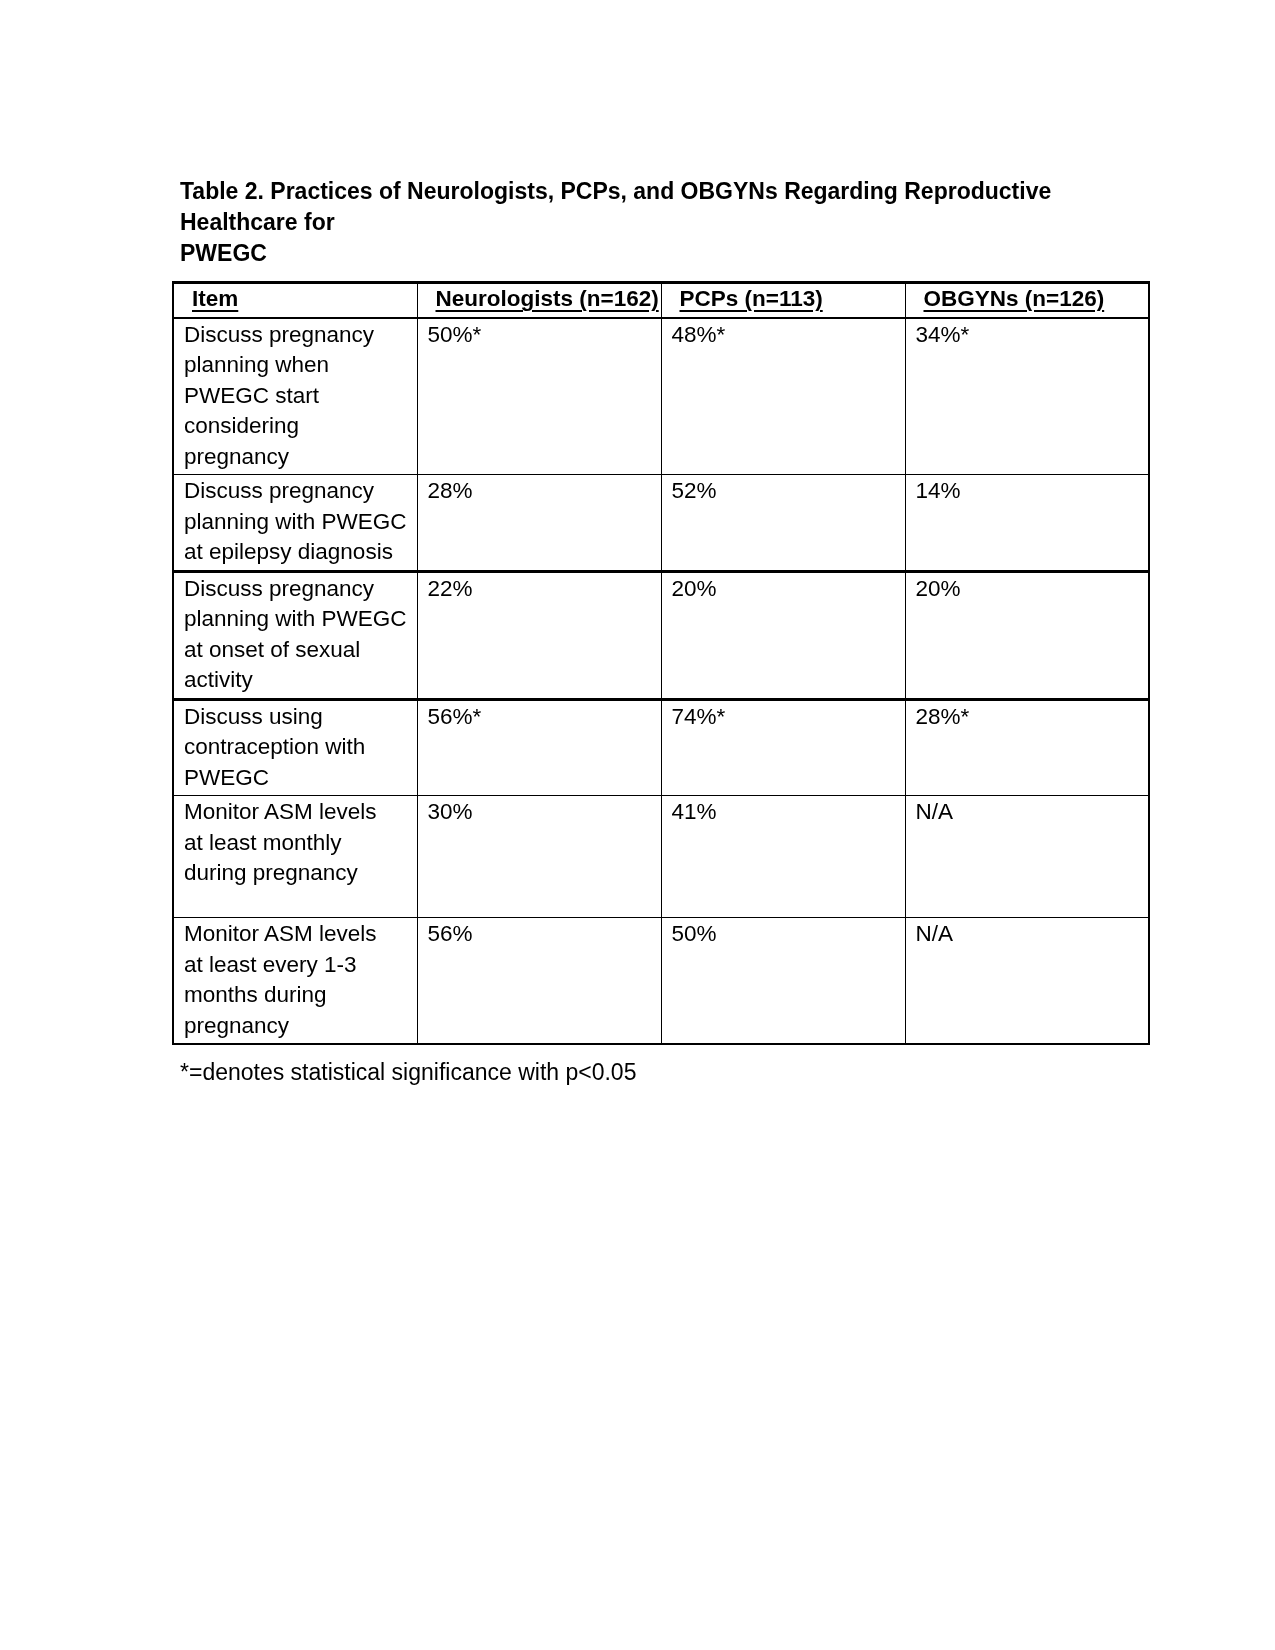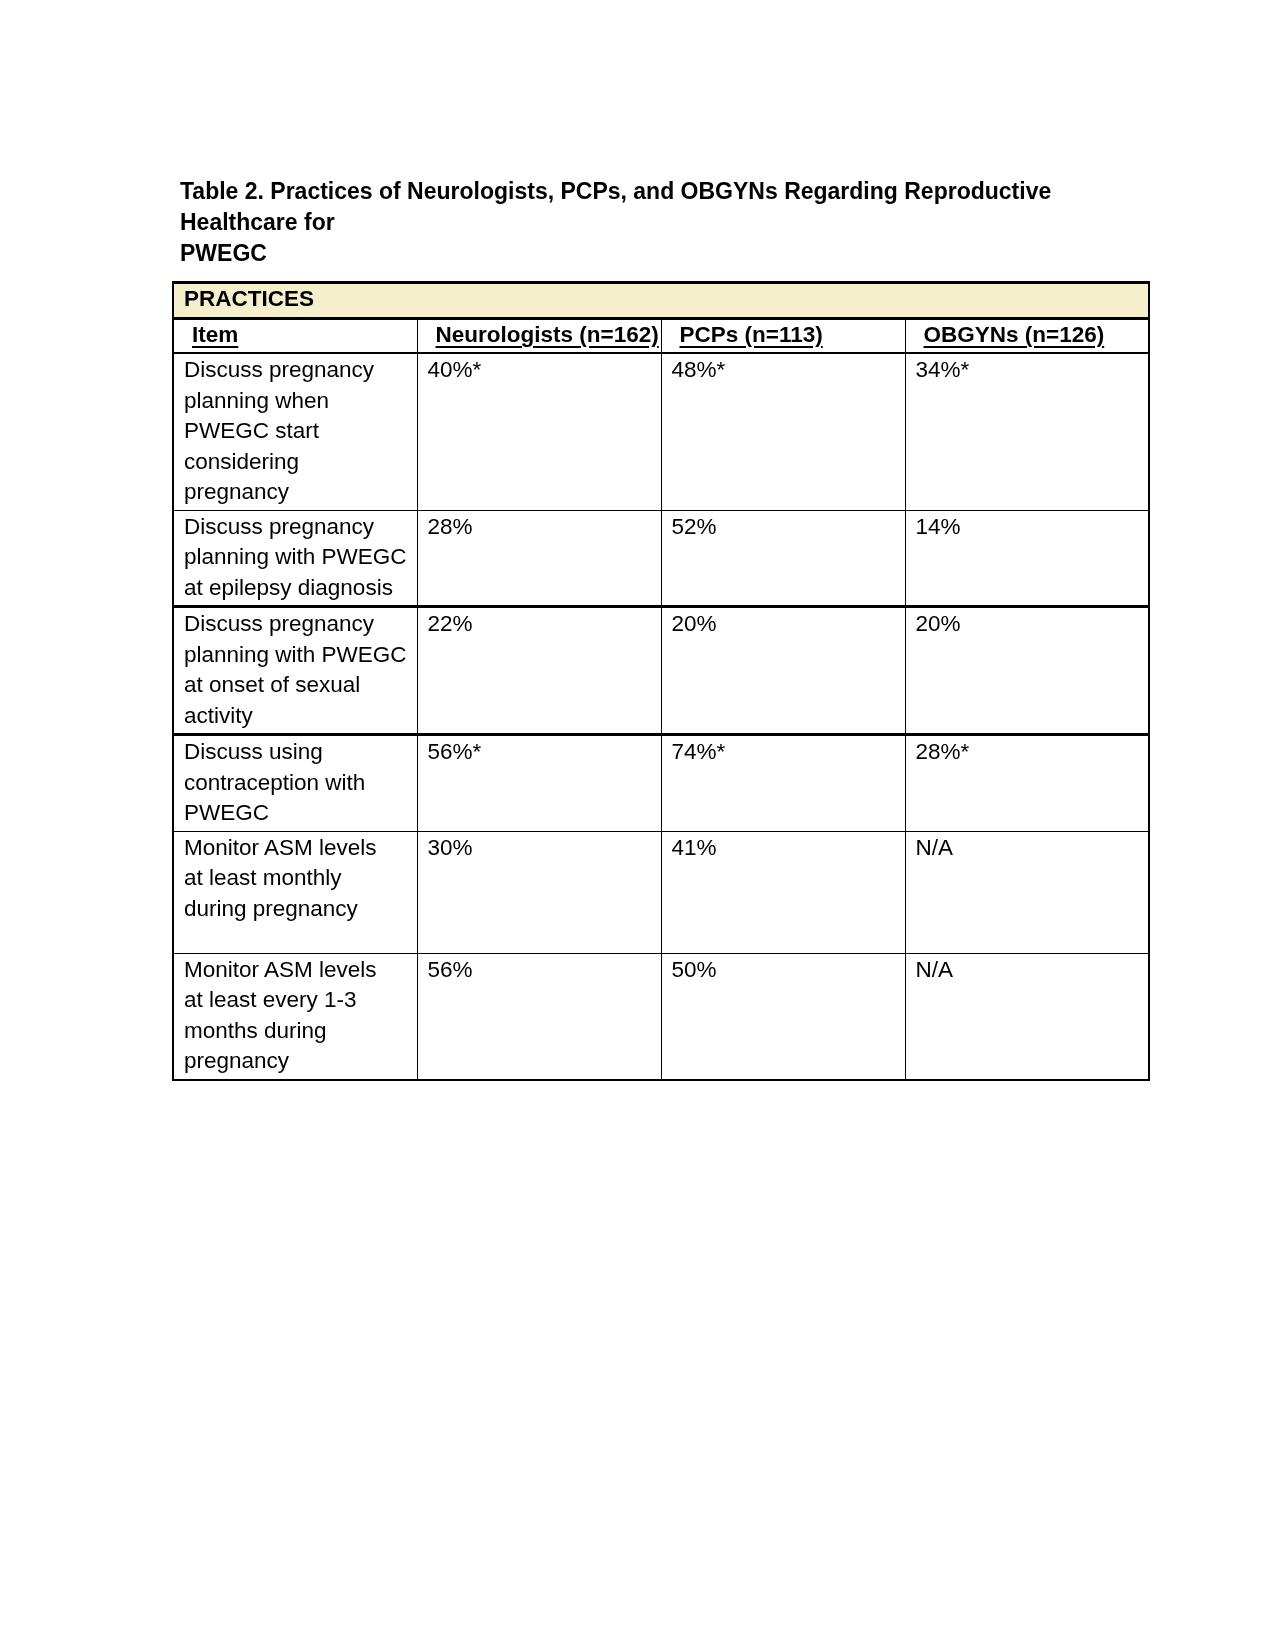--- a/index.html
+++ b/index.html
@@ -88,23 +88,20 @@
 PWEGC</div>
 
     <table class="practices">
       <colgroup>
         <col class="c">
           <col class="c">
           <col class="c">
           <col class="c">
       </colgroup>
       <thead>
-        <tr class="section-row">
-          <td colspan="4" class="section-header">PRACTICES</td>
-        </tr>
         <tr class="header-row">
           <th>
             <span class="colhead-text">Item</span>
           </th>
           <th>
             <span class="colhead-text">Neurologists (n=162)</span>
           </th>
           <th>
             <span class="colhead-text">PCPs (n=113)</span>
           </th>
@@ -113,21 +110,21 @@
           </th>
         </tr>
       </thead>
       <tbody>
           <tr>
             <td>Discuss pregnancy
 planning when
 PWEGC start
 considering
 pregnancy</td>
-            <td>40%*</td>
+            <td>50%*</td>
             <td>48%*</td>
             <td>34%*</td>
           </tr>
           <tr>
             <td>Discuss pregnancy
 planning with PWEGC
 at epilepsy diagnosis</td>
             <td>28%</td>
             <td>52%</td>
             <td>14%</td>
@@ -162,15 +159,16 @@
 at least every 1-3
 months during
 pregnancy</td>
             <td>56%</td>
             <td>50%</td>
             <td>N/A</td>
           </tr>
         </tbody>
     </table>
 
+    <div class="footnote">*=denotes statistical significance with p&lt;0.05</div>
 
   </div>
 </div>
 
 </body></html>

